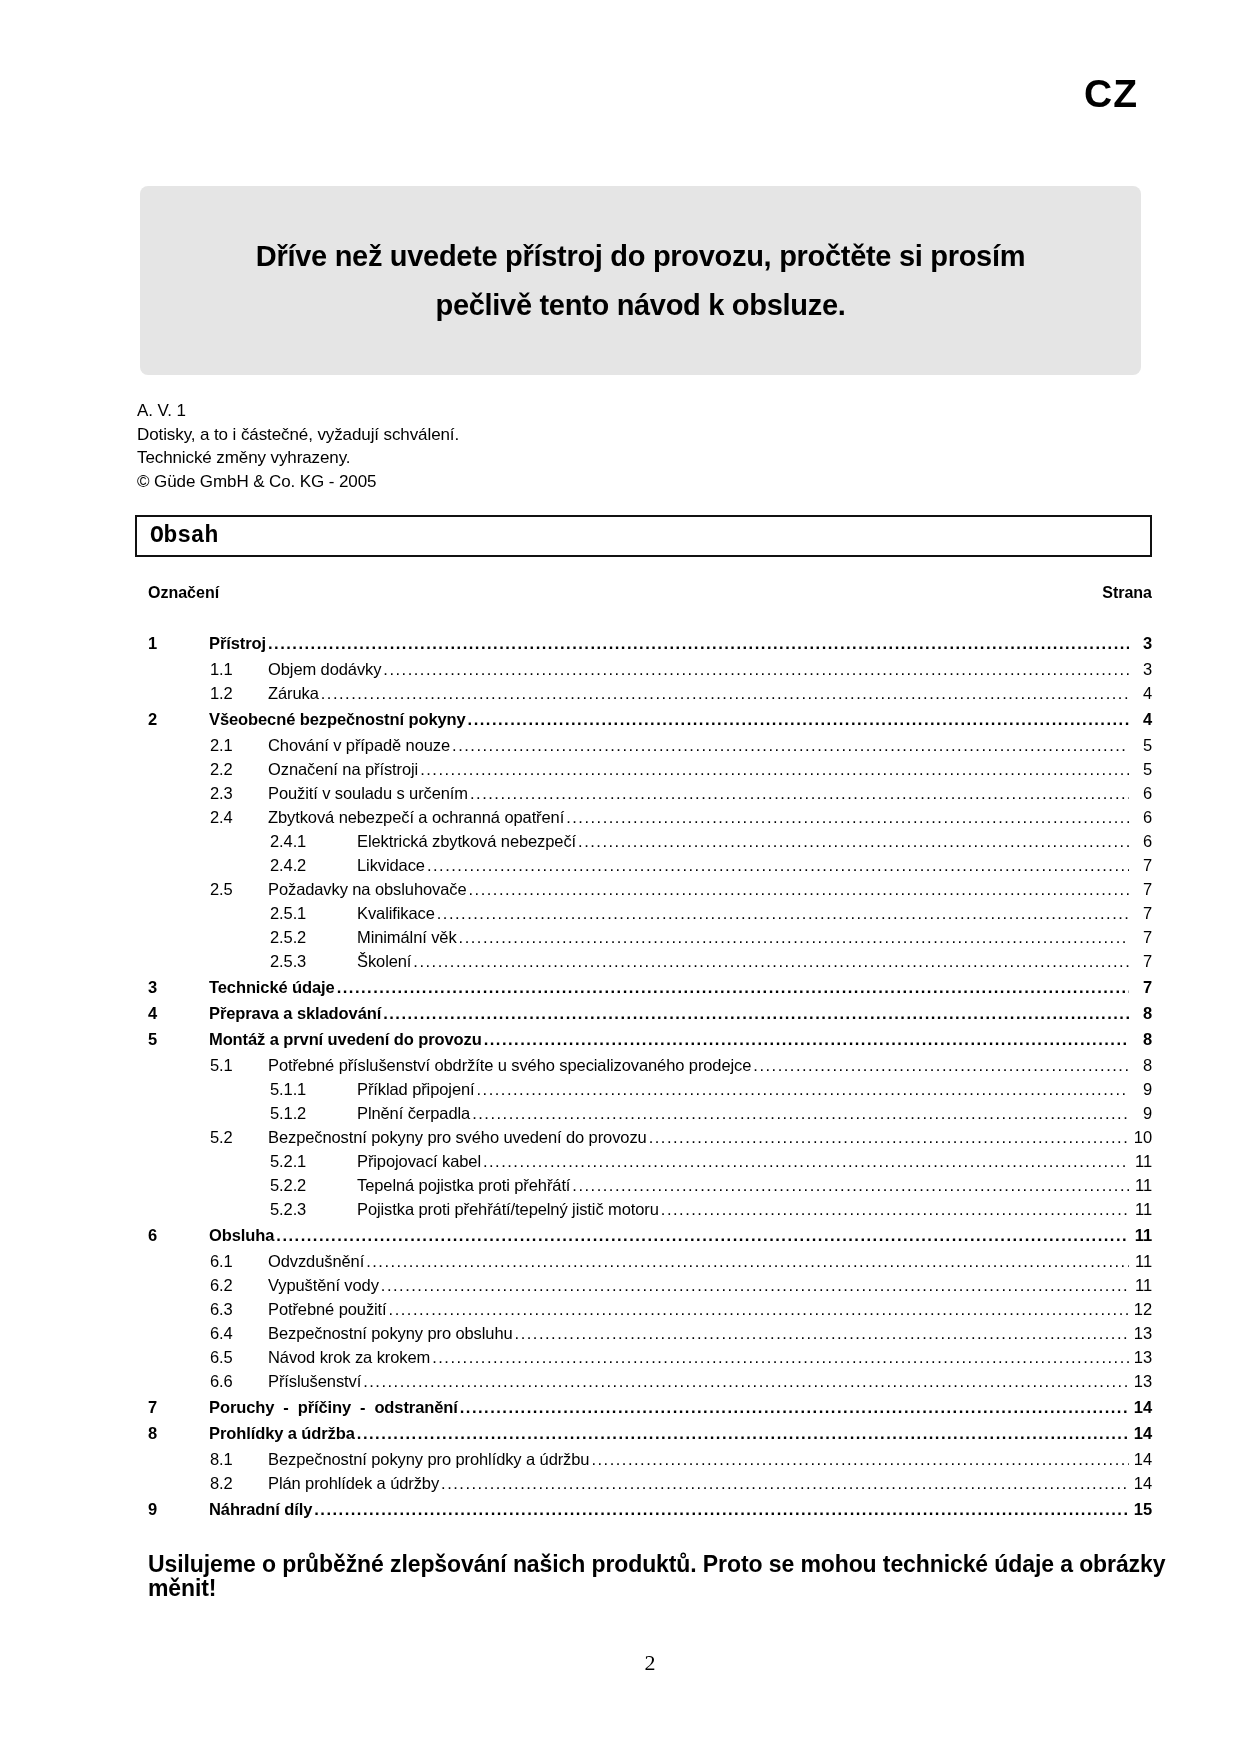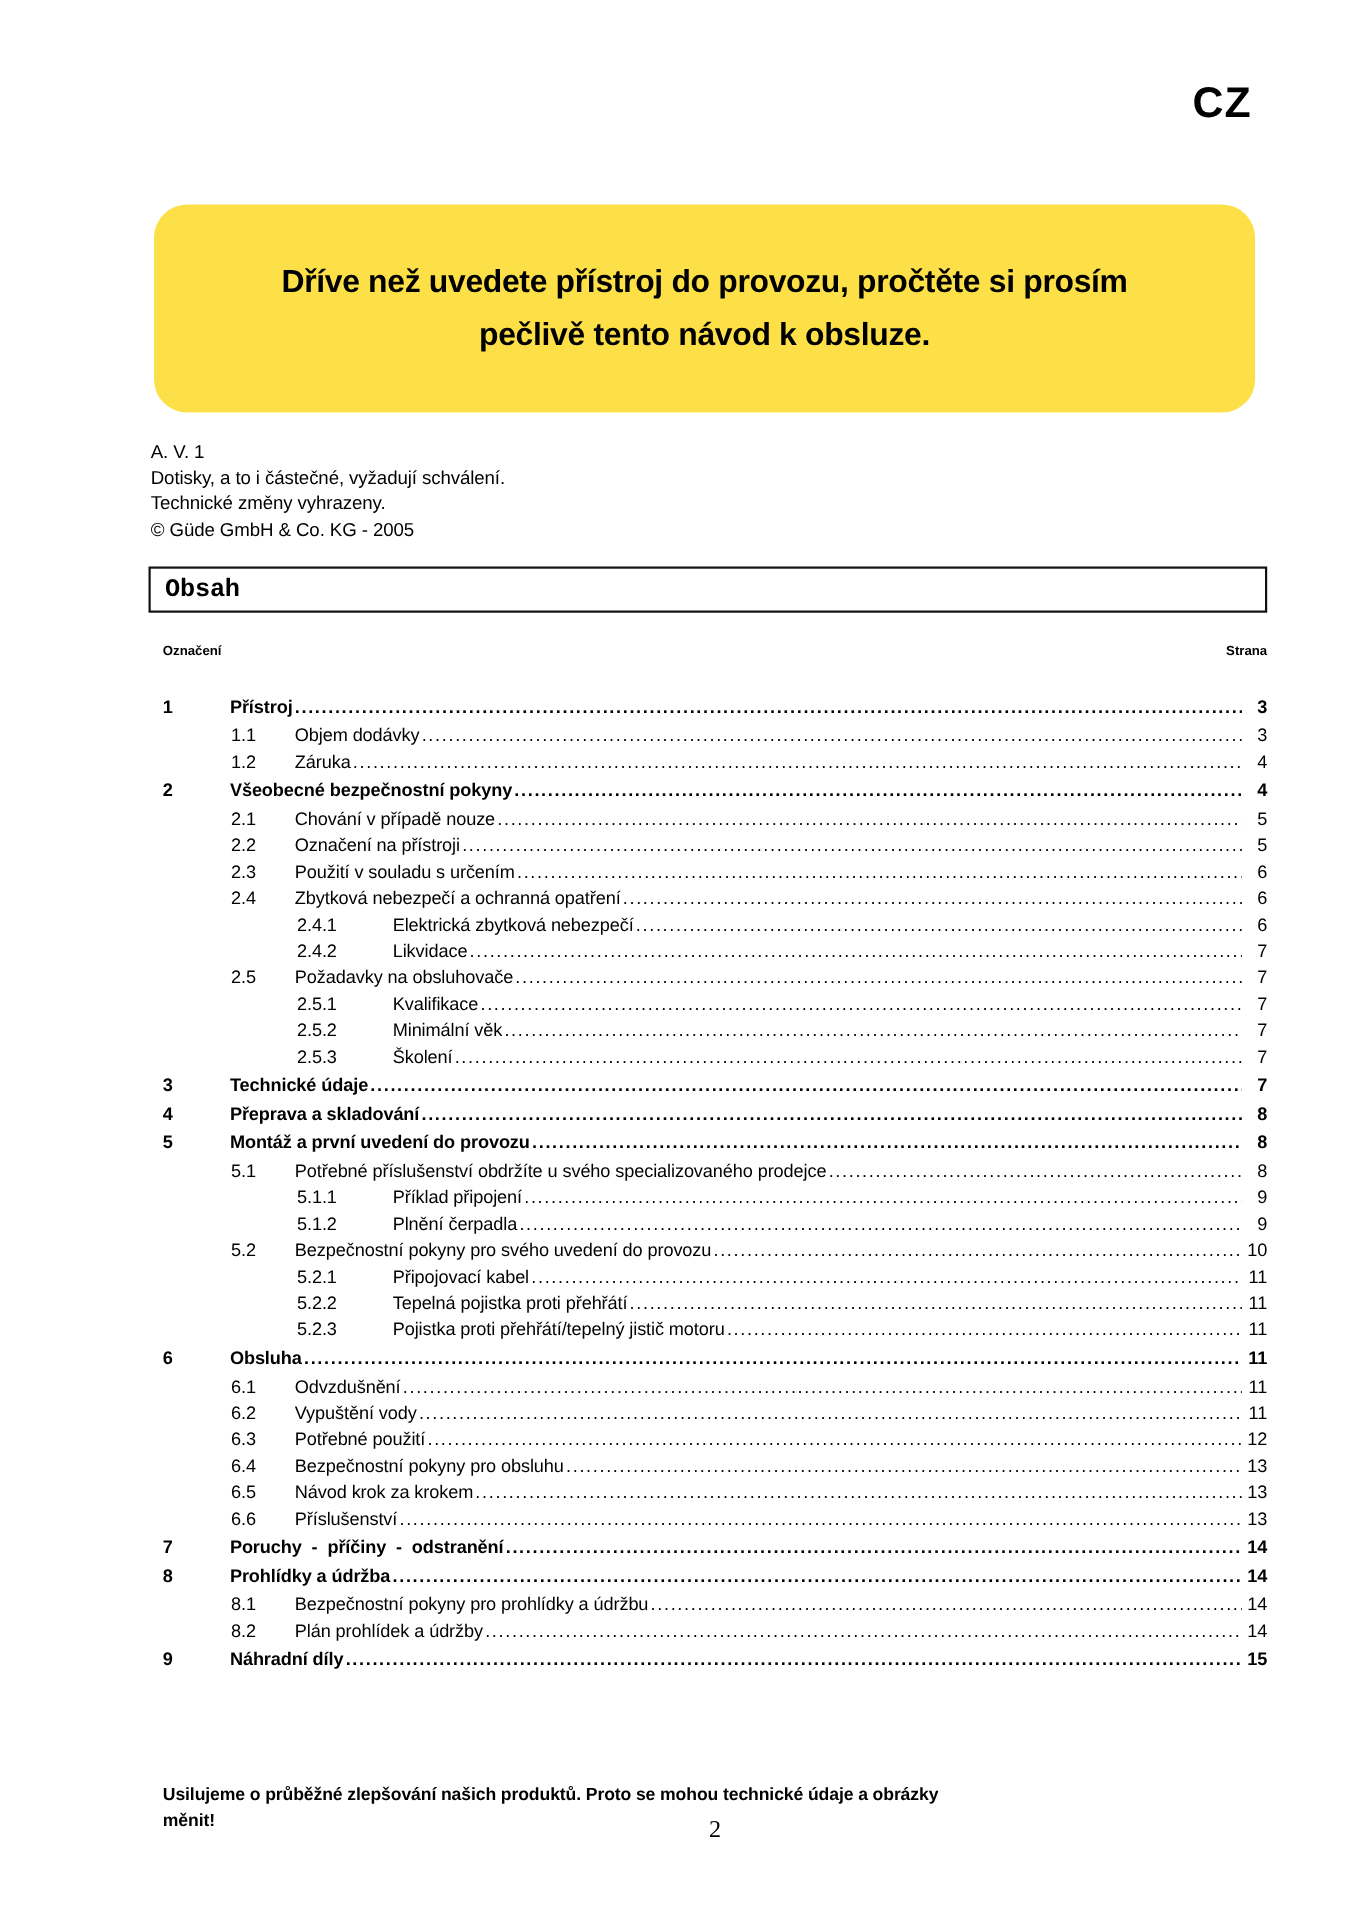--- a/index.html
+++ b/index.html
@@ -9,21 +9,21 @@
     color:#000;-webkit-font-smoothing:antialiased;
   }
   
   #cz-badge{
     position:absolute;top:72px;left:1084px;
     font-size:39px;font-weight:700;letter-spacing:1px;
   }
   
   #notice-box{
     position:absolute;left:140px;top:186px;width:1001px;height:189px;
-    background:#fde047;border-radius:30px;
+    background:#e5e5e5;border-radius:8px;
     display:flex;flex-direction:column;justify-content:center;
     text-align:center;
   }
   .notice-line{
     font-size:29px;font-weight:700;line-height:49px;letter-spacing:-0.3px;
     white-space:nowrap;
   }
   
   #imprint{
     position:absolute;left:137px;top:399px;
@@ -33,21 +33,21 @@
   #obsah-box{
     position:absolute;left:135px;top:515px;width:1017px;height:42px;
     border:2px solid #111;box-sizing:border-box;
     display:flex;align-items:center;padding-left:13px;
   }
   #obsah-label{font-size:23px;font-weight:700;letter-spacing:-0.2px;font-family:Liberation Mono, monospace;}
   
   #toc-header{
     position:absolute;left:148px;top:584px;width:1004px;
     display:flex;justify-content:space-between;
-    font-size:12px;font-weight:700;gap:18px;
+    font-size:16px;font-weight:700;gap:18px;
   }
   
   #toc{
     position:absolute;left:148px;top:629px;width:1004px;
     font-size:16.5px;letter-spacing:-0.1px;
   }
   .toc-row{
     display:flex;align-items:baseline;line-height:24px;white-space:pre;
   }
   .toc-row.bold{font-weight:700;margin:2px 0;}
@@ -61,22 +61,22 @@
   .toc-row .dots{
     flex:1;overflow:hidden;white-space:nowrap;
     letter-spacing:1.5px;margin-left:2px;
   }
   .toc-row .dots::after{
     content:"....................................................................................................................................................................................................................";
   }
   .toc-row .page{flex:none;min-width:20px;text-align:right;padding-left:3px;}
   
   #footer-note{
-    position:absolute;left:148px;top:1620px;
-    font-size:16px;font-weight:700;line-height:24px;letter-spacing:-0.1px;
+    position:absolute;left:148px;top:1552px;
+    font-size:23px;font-weight:700;line-height:24px;letter-spacing:-0.1px;
   }
   .footer-line{white-space:nowrap;}
   
   #page-number{
     position:absolute;left:148px;top:1650px;width:1004px;text-align:center;
     font-family:"Liberation Serif","DejaVu Serif",serif;font-size:22px;
   }
 </style>
 </head>
 <body>

